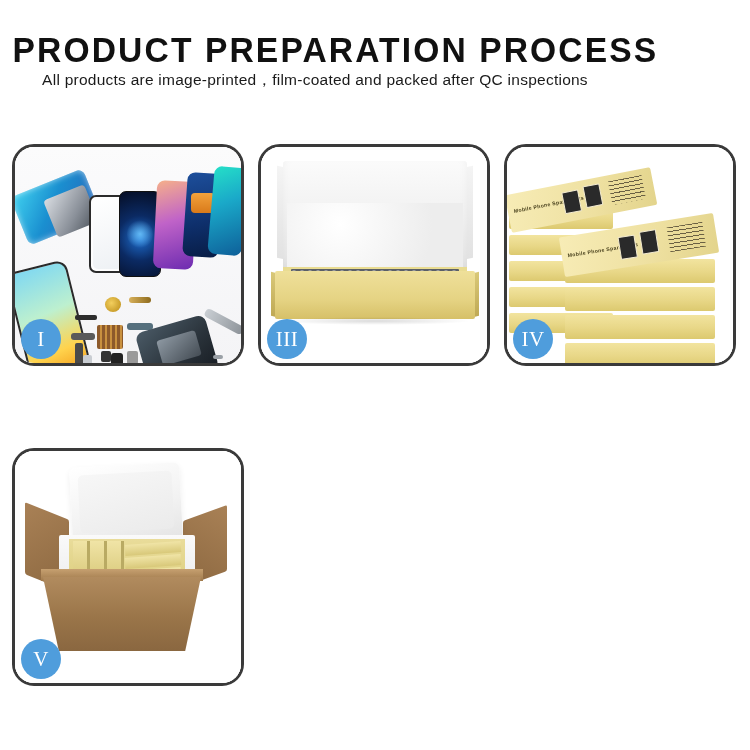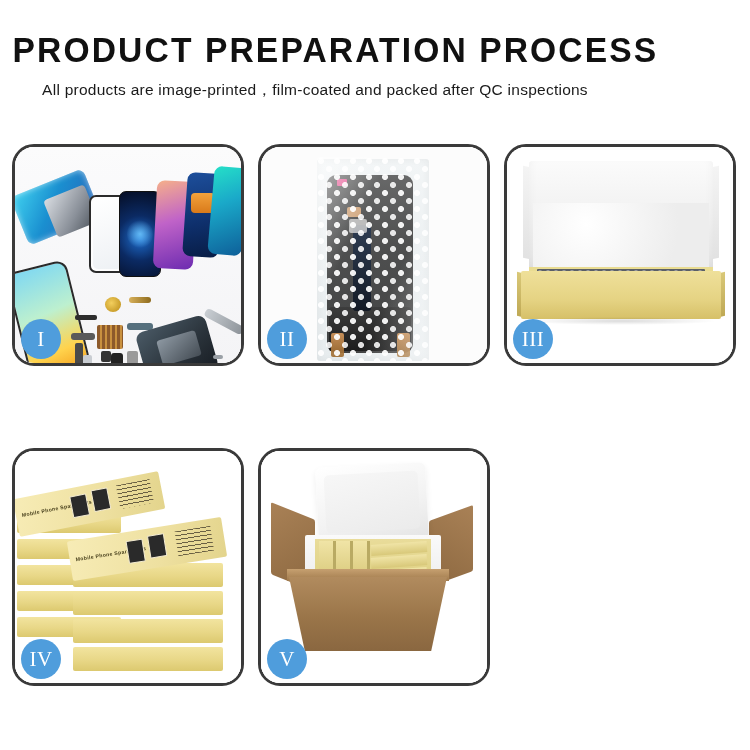--- a/index.html
+++ b/index.html
@@ -20,21 +20,20 @@
   #title {
     font-size: 35px;
     font-weight: 700;
     letter-spacing: 2.2px;
     color: #111111;
     font-family: "Liberation Sans", sans-serif;
     transform: scaleX(0.96);
     white-space: nowrap;
   }
   #subtitle {
-    margin-top: 10px;
     font-size: 15.5px;
     font-weight: 400;
     letter-spacing: 0.25px;
     color: #1a1a1a;
     white-space: nowrap;
   }
 
   
   #grid {
     position: absolute;
@@ -333,37 +332,20 @@
         <div class="part btn"></div>
         <div class="part hsg"></div>
         <div class="part hsg2"></div>
         <div class="part tool"></div>
         <div class="part scr1"></div>
         <div class="part scr2"></div>
       </div>
       <div class="badge">I</div>
     </div>
 
-    <div class="panel">
-      <div class="photo">
-        <div class="p2bg"></div>
-        <div class="bubblebag"></div>
-        <div class="lcd"></div>
-        <div class="lcd-bot"></div>
-        <div class="lcd-flex"></div>
-        <div class="lcd-ic"></div>
-        <div class="lcd-conn"></div>
-        <div class="tab-l"></div>
-        <div class="tab-r"></div>
-        <div class="pinkdot"></div>
-        <div class="bubbles"></div>
-        <div class="bagsheen"></div>
-      </div>
-      <div class="badge">II</div>
-    </div>
 
     <div class="panel">
       <div class="photo">
         <div class="p3bg"></div>
         <div class="b3-lid-l"></div>
         <div class="b3-lid-r"></div>
         <div class="b3-lid"></div>
         <div class="b3-foam"></div>
         <div class="b3-edgeL"></div>
         <div class="b3-edgeR"></div>

